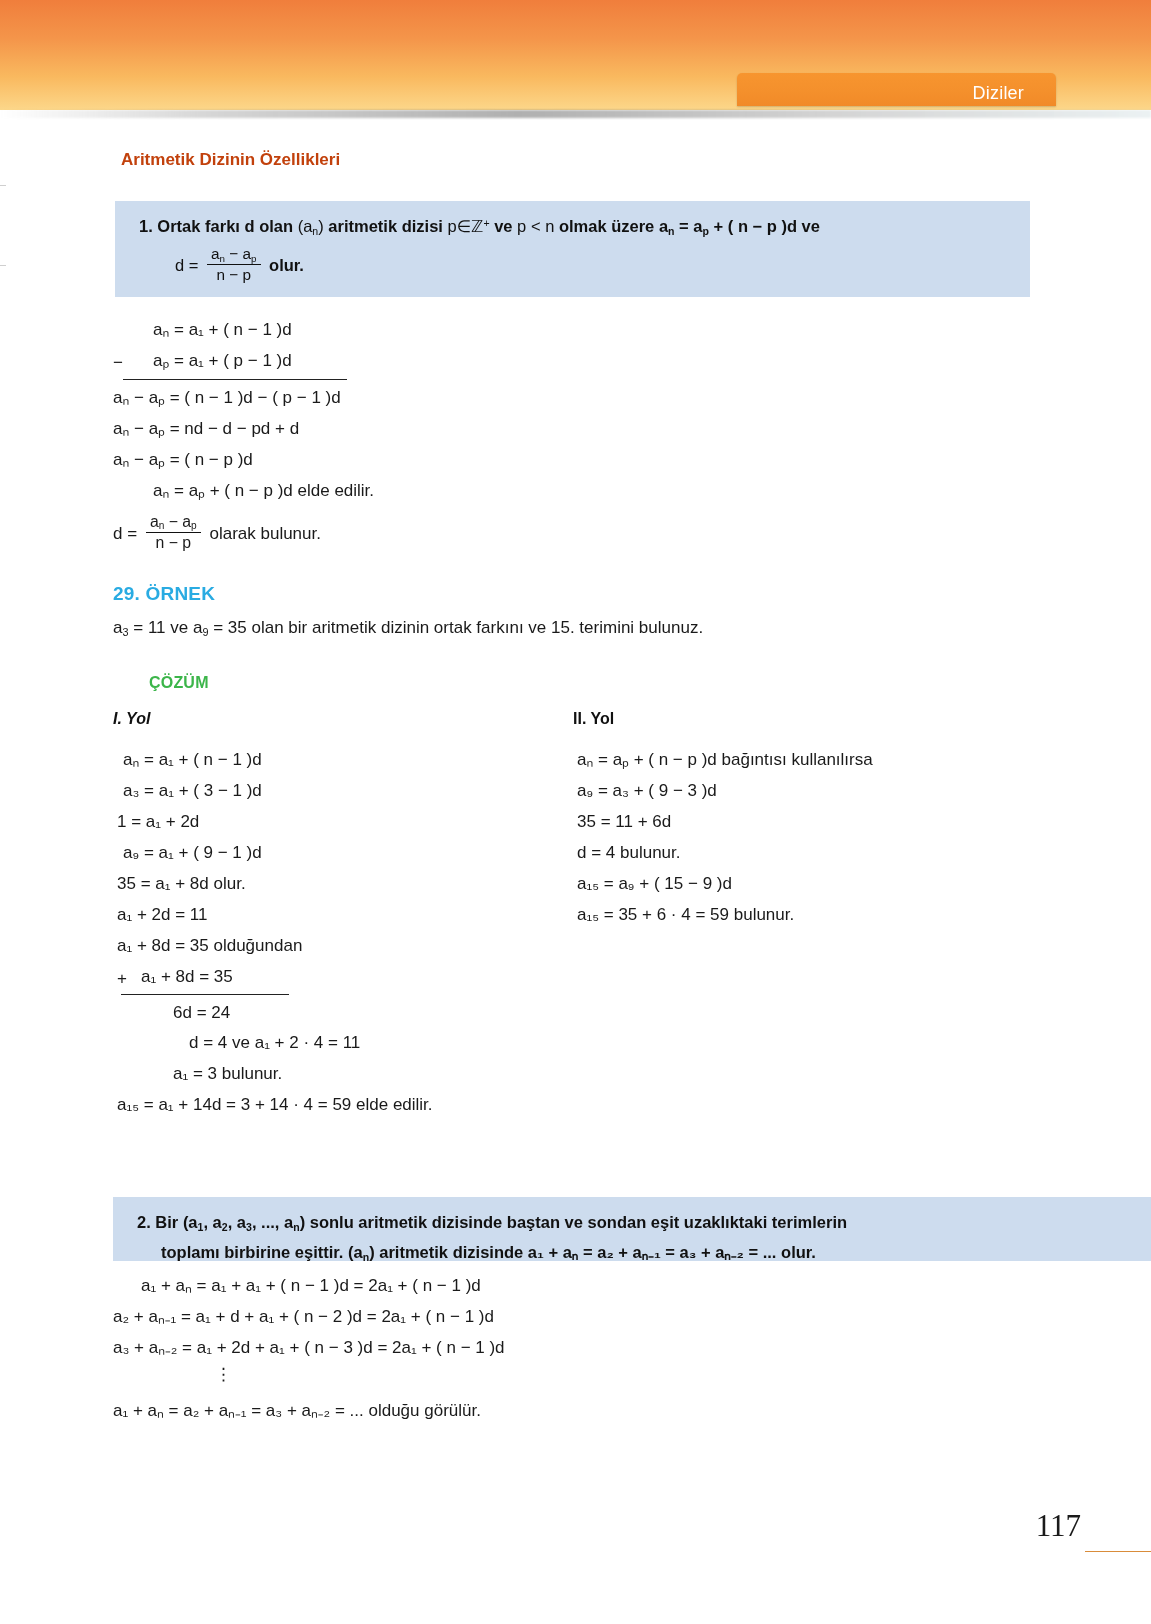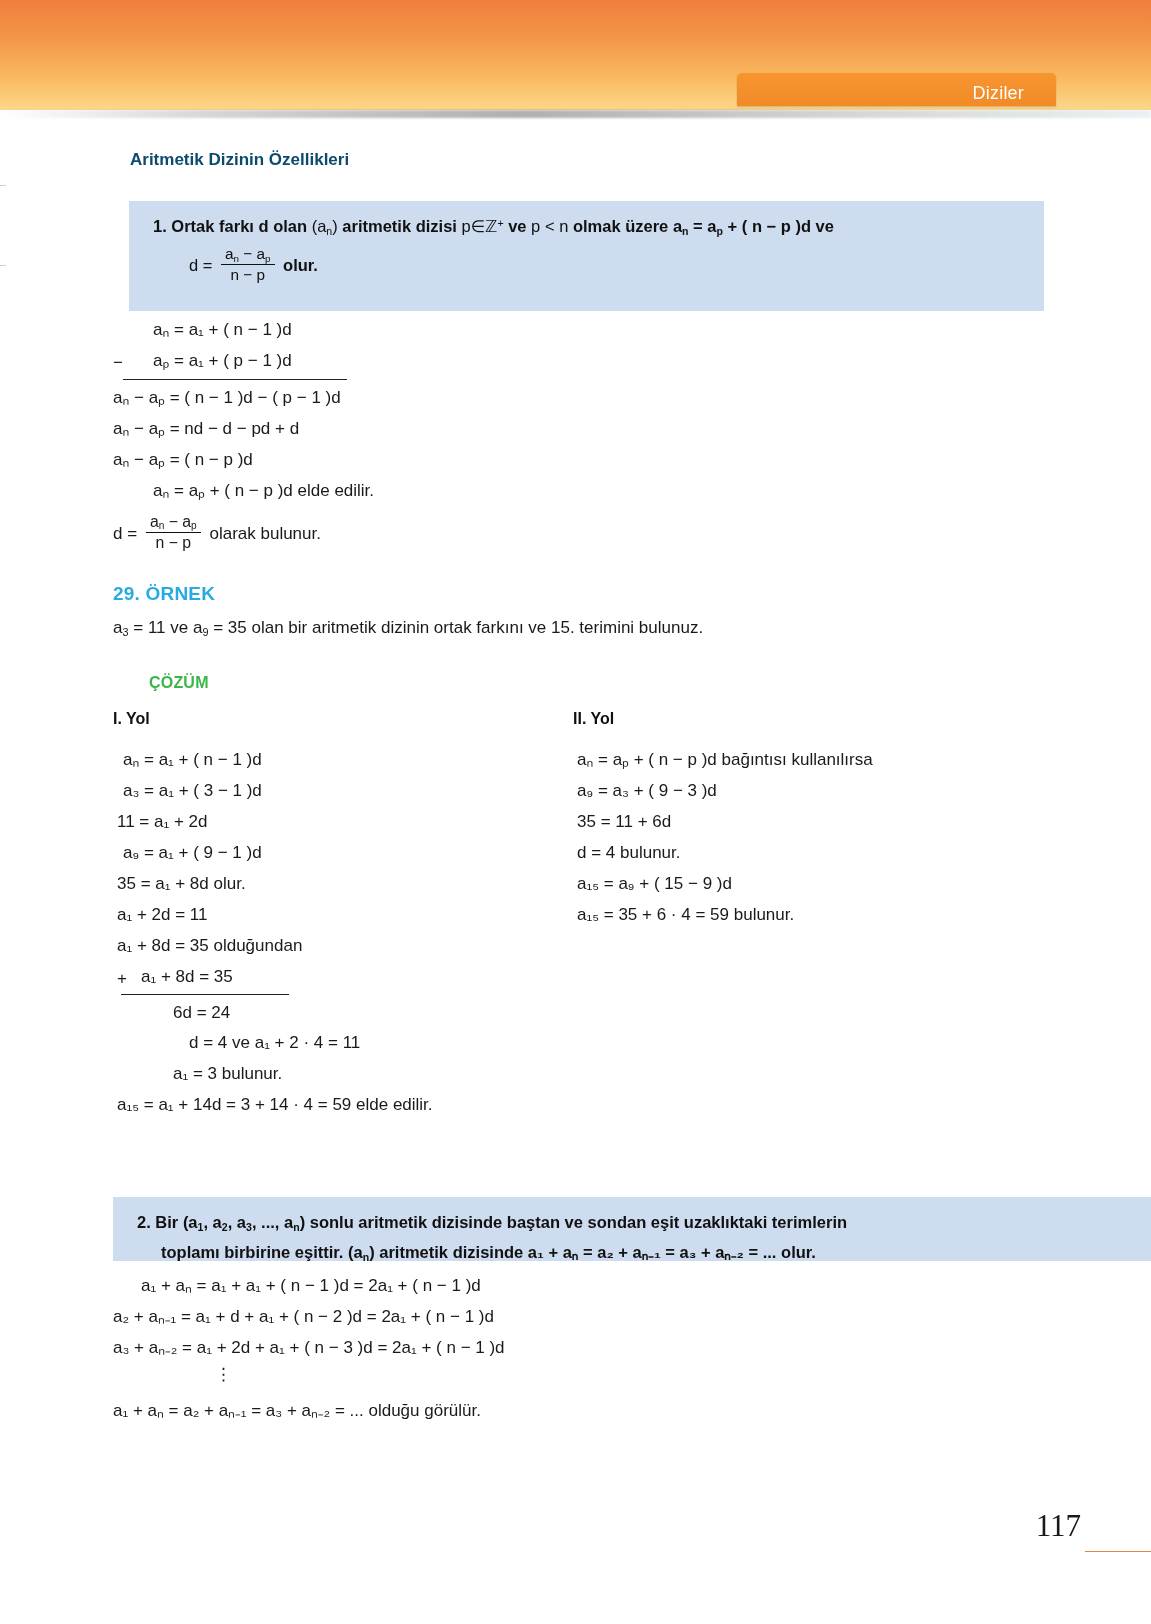--- a/index.html
+++ b/index.html
@@ -58,34 +58,34 @@
   
   .content {
     position: absolute;
     top: 140px;
     left: 0;
     width: 1151px;
   }
 
   .section-title {
     position: absolute;
-    left: 130px;
+    left: 121px;
     top: 10px;
     font-size: 17px;
     font-weight: bold;
-    color: #0c4a6e;
+    color: #c2410c;
   }
 
   
   .rule-box {
     position: absolute;
     background: #cddcee;
     padding: 14px 22px 14px 24px;
   }
-  .rule-box.box1 { left: 129px; top: 61px; width: 915px; height: 110px; }
+  .rule-box.box1 { left: 115px; top: 61px; width: 915px; height: 96px; }
   .rule-box.box2 { left: 113px; top: 1057px; width: 1049px; height: 64px; }
 
   .rule-line {
     font-size: 16.5px;
     font-weight: bold;
     line-height: 1.45;
     white-space: nowrap;
     color: #111;
   }
 
@@ -161,21 +161,21 @@
     color: #3cb54a;
     letter-spacing: 0.2px;
     margin-left: 36px;
   }
   .yol-heading {
     position: absolute;
     font-size: 16px;
     font-weight: bold;
     color: #111;
   }
-  .yol1-heading { left: 113px; top: 570px; }
+  .yol1-heading { left: 113px; top: 570px; font-style: italic; }
   .yol2-heading { left: 573px; top: 570px; }
 
   .col1 { left: 117px; top: 605px; }
   .col2 { left: 577px; top: 605px; }
 
   .col1 .ind-a { padding-left: 6px; }
   .col1 .ind-b { padding-left: 56px; }
   .col1 .ind-c { padding-left: 72px; }
 
   .hrule-add {
@@ -287,21 +287,21 @@
   <div class="ornek-heading">29. ÖRNEK</div>
   <div class="ornek-text"><span>a</span><sub>3</sub> <span>= 11 ve a</span><sub>9</sub> <span>= 35  olan bir aritmetik dizinin ortak farkını ve 15. terimini bulunuz.</span></div>
 
   <div class="cozum-heading">ÇÖZÜM</div>
   <div class="yol-heading yol1-heading">I. Yol</div>
   <div class="yol-heading yol2-heading">II. Yol</div>
 
   <div class="math-block col1">
     <div class="math-line ind-a">aₙ = a₁ + ( n − 1 )d</div>
     <div class="math-line ind-a">a₃ = a₁ + ( 3 − 1 )d</div>
-    <div class="math-line">11 = a₁ + 2d</div>
+    <div class="math-line">1 = a₁ + 2d</div>
     <div class="math-line ind-a">a₉ = a₁ + ( 9 − 1 )d</div>
     <div class="math-line">35 = a₁ + 8d olur.</div>
     <div class="math-line">a₁ + 2d = 11</div>
     <div class="math-line">a₁ + 8d = 35 olduğundan</div>
     <div class="math-line oprow" style="padding-left:24px;">
       <span class="opsign">+</span>
       <span>a₁ + 8d = 35</span>
     </div>
     <div class="hrule-add"></div>
     <div class="math-line ind-b">6d = 24</div>

